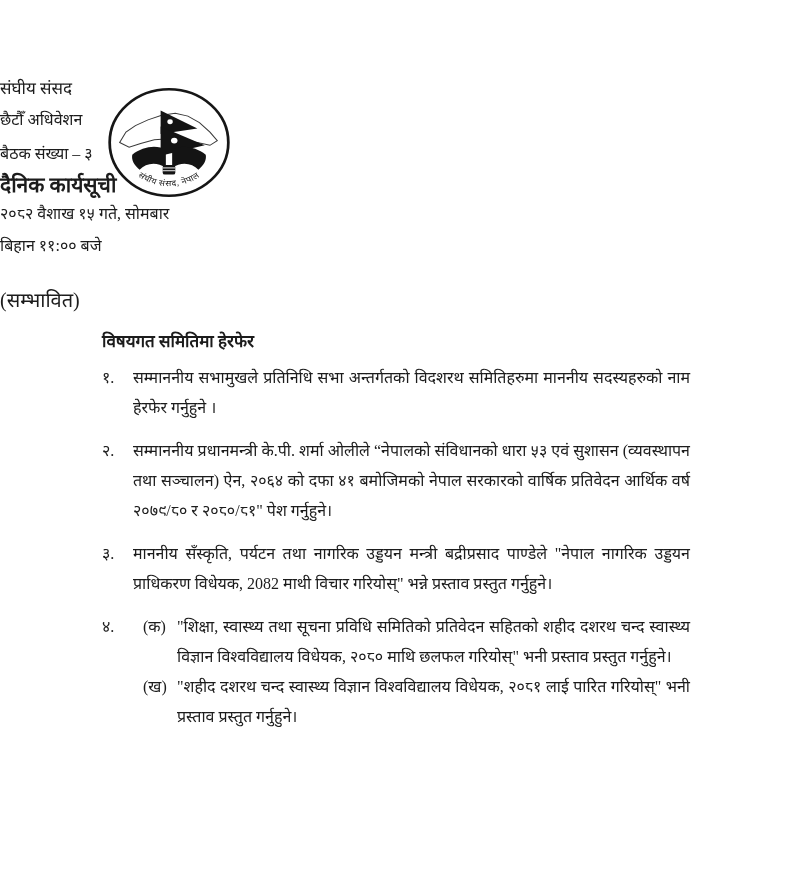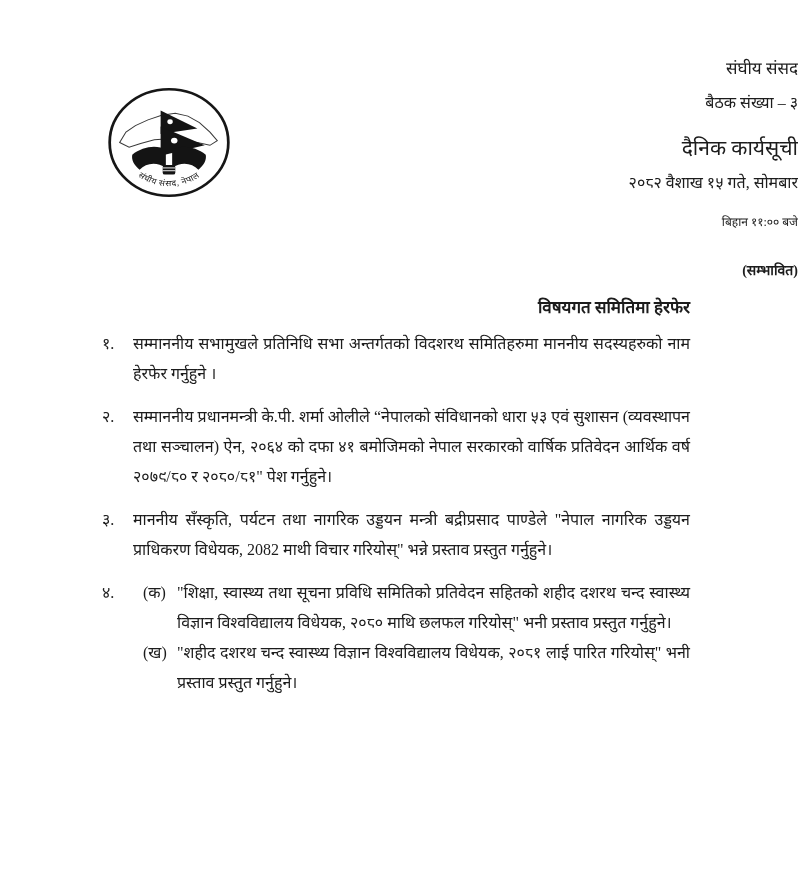--- a/index.html
+++ b/index.html
@@ -14,33 +14,33 @@
     font-family:"Liberation Serif","DejaVu Serif",serif;
     overflow:hidden;
   }
   
   .emblem {
     position:absolute;
     left:106px; top:86px;
     width:126px; height:113px;
   }
   
-  header { text-align:right; padding-top:56px; }
+  header { text-align:left; padding-top:76px; }
   .org        { font-size:17px; }
   .house      { font-size:24px; font-weight:700; margin-top:8px; }
   .session    { font-size:16px; margin-top:9px; }
   .meeting    { font-size:16px; margin-top:12px; }
-  .doc-title  { font-size:21px; font-weight:400; margin-top:20px; }
-  .date       { font-size:16px; margin-top:10px; }
-  .time       { font-size:12px; margin-top:20px; }
-  .tentative  { font-size:14px; font-weight:700; margin-top:30px; }
+  .doc-title  { font-size:21px; font-weight:700; margin-top:6px; }
+  .date       { font-size:16px; margin-top:4px; }
+  .time       { font-size:16px; margin-top:10px; }
+  .tentative  { font-size:20px; font-weight:400; margin-top:30px; }
   
   main { margin:12px 108px 0 102px; }
   .section-heading {
-    font-size:17px; font-weight:700; text-align:right;
+    font-size:17px; font-weight:700; text-align:left;
     margin-top:16px; margin-bottom:11px;
   }
   .item {
     display:flex; align-items:flex-start;
     font-size:16px; line-height:30px;
     margin-bottom:13px;
   }
   .item-number { flex:none; width:31px; }
   .item-body   { flex:1; min-width:0; }
   .item-text   { text-align:justify; }
@@ -78,20 +78,21 @@
       <line x1="54" y1="87" x2="66" y2="87"></line>
       <line x1="54" y1="90" x2="66" y2="90"></line>
     </g>
     <text font-size="8.5" fill="#161616" letter-spacing="0.5" font-family="Liberation Serif, DejaVu Serif, serif">
       <textPath href="#cap-arc" startOffset="50%" text-anchor="middle">संघीय संसद, नेपाल</textPath>
     </text>
   </svg>
 
   <header>
     <div class="org">संघीय संसद</div>
+    <div class="session">छैटौँ अधिवेशन</div>
     <div class="meeting">बैठक संख्या – ३</div>
     <div class="doc-title">दैनिक कार्यसूची</div>
     <div class="date">२०८२ वैशाख १५ गते, सोमबार</div>
     <div class="time">बिहान ११:०० बजे</div>
     <div class="tentative">(सम्भावित)</div>
   </header>
 
   <main id="agenda-body">
       <section>
         <h2 class="section-heading">विषयगत समितिमा हेरफेर</h2>

